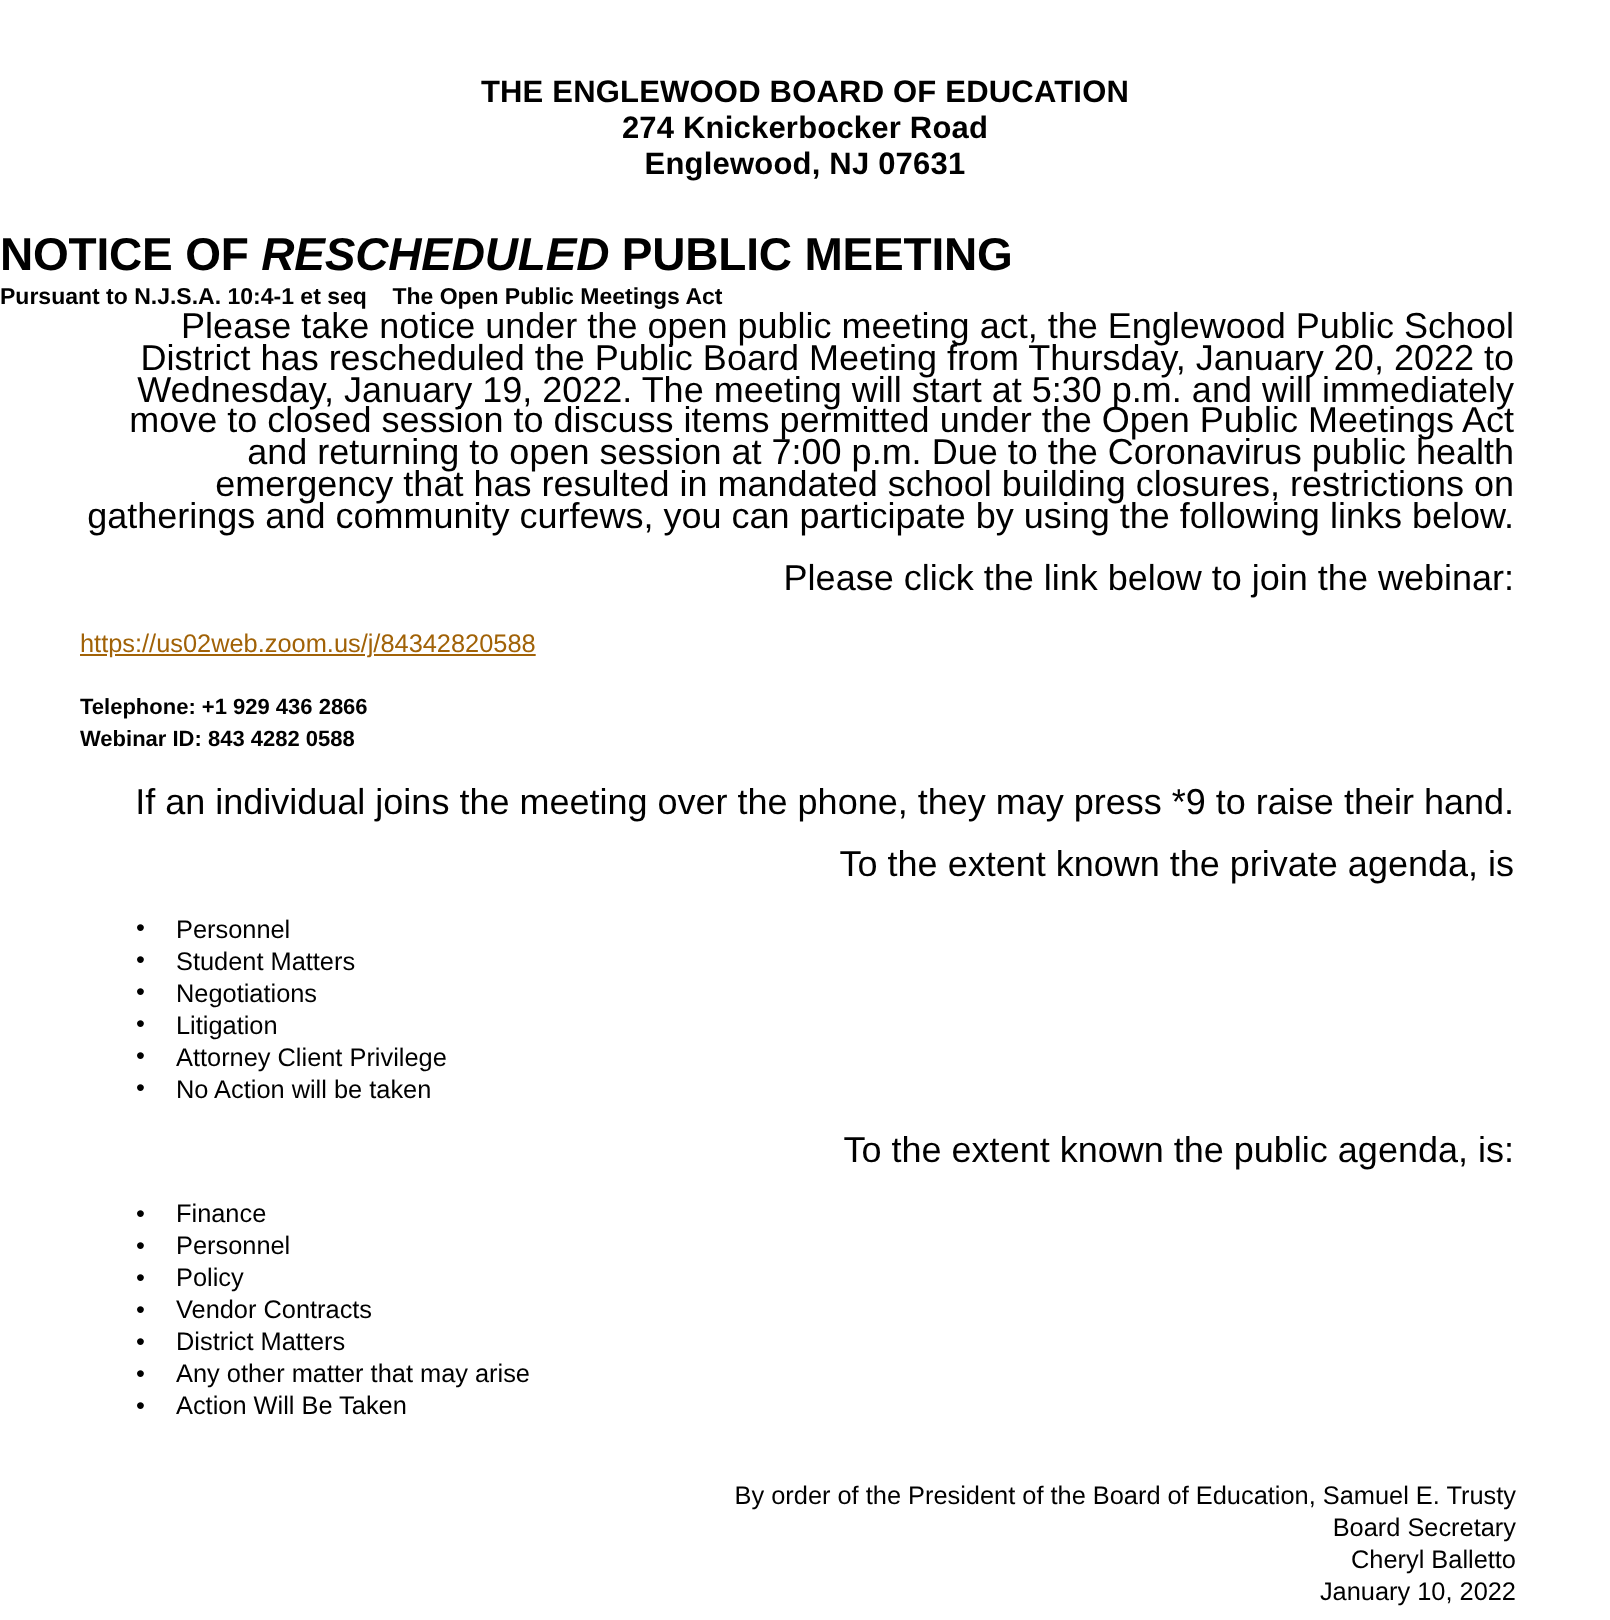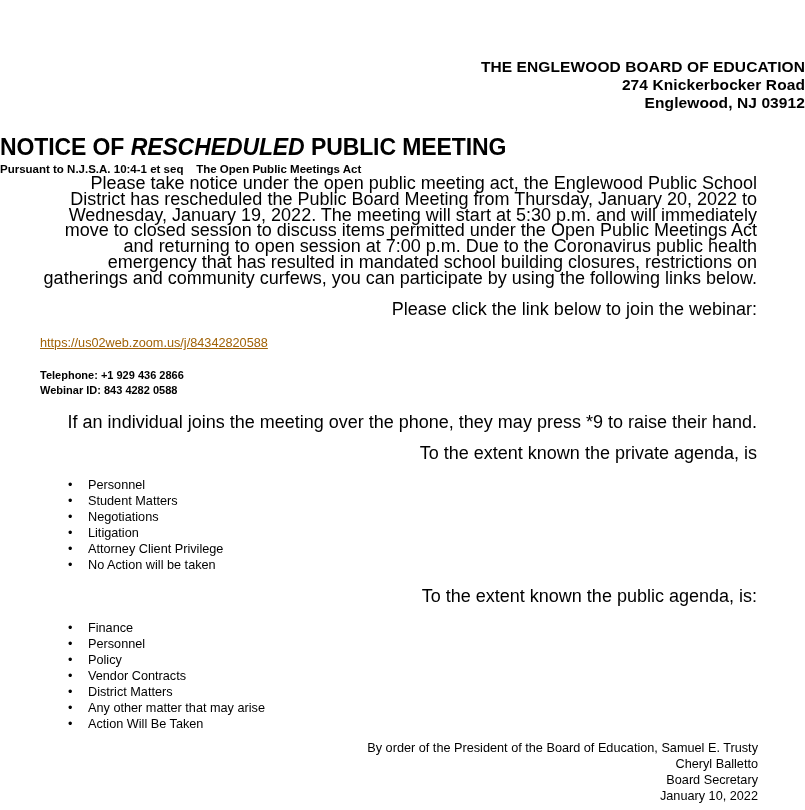--- a/index.html
+++ b/index.html
@@ -19,22 +19,22 @@
     position: relative;
     width: 805px;
     height: 810px;
     box-sizing: border-box;
     background: #ffffff;
     overflow: hidden;
   }
 
   
   .letterhead {
-    text-align: right;
-    padding-top: 58px;
+    text-align: center;
+    padding-top: 38px;
     font-weight: bold;
     font-size: 15.5px;
     line-height: 18px;
     letter-spacing: 0.1px;
   }
   .letterhead .org {
     font-size: 15.5px;
   }
 
   
@@ -122,21 +122,21 @@
   .signature div { white-space: nowrap; }
 </style>
 </head>
 <body>
 
 <div class="page">
 
   <div class="letterhead">
     <div class="org">THE ENGLEWOOD BOARD OF EDUCATION</div>
     <div>274 Knickerbocker Road</div>
-    <div>Englewood, NJ 03912</div>
+    <div>Englewood, NJ 07631</div>
   </div>
 
   <div class="title-block">
     <div class="doc-title"><span>NOTICE OF </span><span class="ital">RESCHEDULED</span><span> PUBLIC MEETING</span></div>
     <div class="doc-subtitle">Pursuant to N.J.S.A. 10:4-1 et seq    The Open Public Meetings Act</div>
   </div>
 
   <div class="body-wrap">
 
     <p class="para para-main">Please take notice under the open public meeting act, the Englewood Public School District has rescheduled the Public Board Meeting from Thursday, January 20, 2022 to Wednesday, January 19, 2022.  The meeting will start at 5:30 p.m. and will immediately move to closed session to discuss items permitted under the Open Public Meetings Act and returning to open session at 7:00 p.m.  Due to the Coronavirus public health emergency that has resulted in mandated school building closures, restrictions on gatherings and community curfews, you can participate by using the following links below.</p>
@@ -186,18 +186,18 @@
       <li>Vendor Contracts</li>
       <li>District Matters</li>
       <li>Any other matter that may arise</li>
       <li>Action Will Be Taken</li>
     </ul>
 
   </div>
 
   <div class="signature">
     <div>By order of the President of the Board of Education, Samuel E. Trusty</div>
+    <div>Board Secretary</div>
     <div>Cheryl Balletto</div>
-    <div>Board Secretary</div>
     <div>January 10, 2022</div>
   </div>
 
 </div>
 
 </body></html>

